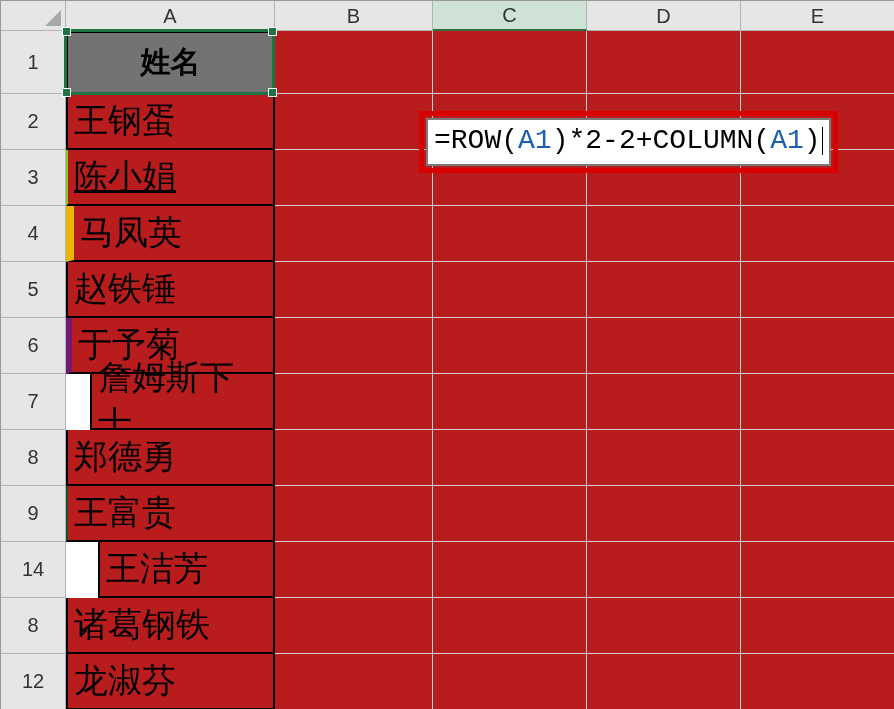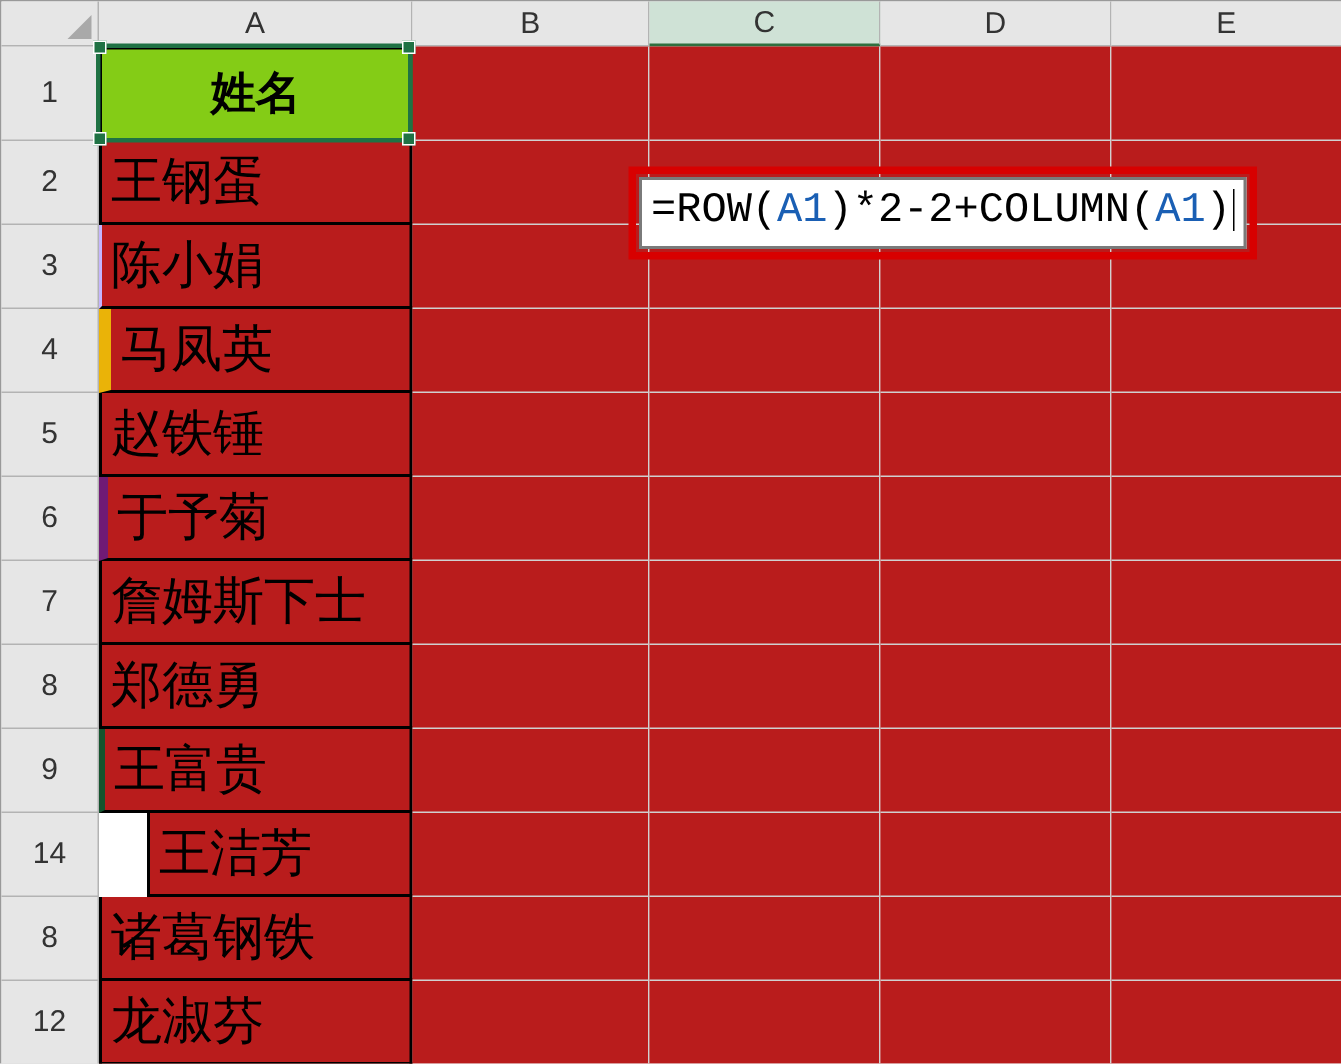--- a/index.html
+++ b/index.html
@@ -75,21 +75,21 @@
   }
   .row { display: contents; }
   .r-h { height: 56px; }
   .r-1 { height: 63px; }
   .bordered {
     border-right: 2px solid #000;
     border-bottom: 2px solid #000;
   }
   
   .header-cell {
-    background: #84cc16;
+    background: #737373;
     font-weight: bold;
     justify-content: center;
     font-size: 30px;
     border-top: 2px solid #000;
     border-left: 2px solid #000;
     border-right: 2px solid #000;
     border-bottom: 2px solid #000;
     position: relative;
   }
   
@@ -168,21 +168,21 @@
     <div class="rowhdr r-h">2</div>
     <div class="cell r-h bordered" style="border-left:2px solid #000;">王钢蛋</div>
     <div class="cell r-h"></div>
     <div class="cell r-h"></div>
     <div class="cell r-h"></div>
     <div class="cell r-h"></div>
   </div>
 
   <div class="row">
     <div class="rowhdr r-h">3</div>
-    <div class="cell r-h bordered" style="border-left:2px solid #c4b5fd;">陈小娟</div>
+    <div class="cell r-h bordered" style="border-left:2px solid #84cc16;text-decoration:underline;">陈小娟</div>
     <div class="cell r-h"></div>
     <div class="cell r-h"></div>
     <div class="cell r-h"></div>
     <div class="cell r-h"></div>
   </div>
 
   <div class="row">
     <div class="rowhdr r-h">4</div>
     <div class="cell r-h bordered" style="border-left:8px solid #eab308;">马凤英</div>
     <div class="cell r-h"></div>
@@ -204,39 +204,39 @@
     <div class="rowhdr r-h">6</div>
     <div class="cell r-h bordered" style="border-left:6px solid #701a75;font-family:Liberation Serif, serif;">于予菊</div>
     <div class="cell r-h"></div>
     <div class="cell r-h"></div>
     <div class="cell r-h"></div>
     <div class="cell r-h"></div>
   </div>
 
   <div class="row">
     <div class="rowhdr r-h">7</div>
-    <div class="cell r-h bordered" style="border-left:2px solid #000;">詹姆斯下士</div>
+    <div class="cell r-h bordered" style="border-left:2px solid #000;margin-left:24px;">詹姆斯下士</div>
     <div class="cell r-h"></div>
     <div class="cell r-h"></div>
     <div class="cell r-h"></div>
     <div class="cell r-h"></div>
   </div>
 
   <div class="row">
     <div class="rowhdr r-h">8</div>
     <div class="cell r-h bordered" style="border-left:2px solid #000;">郑德勇</div>
     <div class="cell r-h"></div>
     <div class="cell r-h"></div>
     <div class="cell r-h"></div>
     <div class="cell r-h"></div>
   </div>
 
   <div class="row">
     <div class="rowhdr r-h">9</div>
-    <div class="cell r-h bordered" style="border-left:4px solid #14532d;">王富贵</div>
+    <div class="cell r-h bordered" style="border-left:2px solid #14532d;">王富贵</div>
     <div class="cell r-h"></div>
     <div class="cell r-h"></div>
     <div class="cell r-h"></div>
     <div class="cell r-h"></div>
   </div>
 
   <div class="row">
     <div class="rowhdr r-h">14</div>
     <div class="cell r-h bordered" style="border-left:2px solid #000;margin-left:32px;">王洁芳</div>
     <div class="cell r-h"></div>

